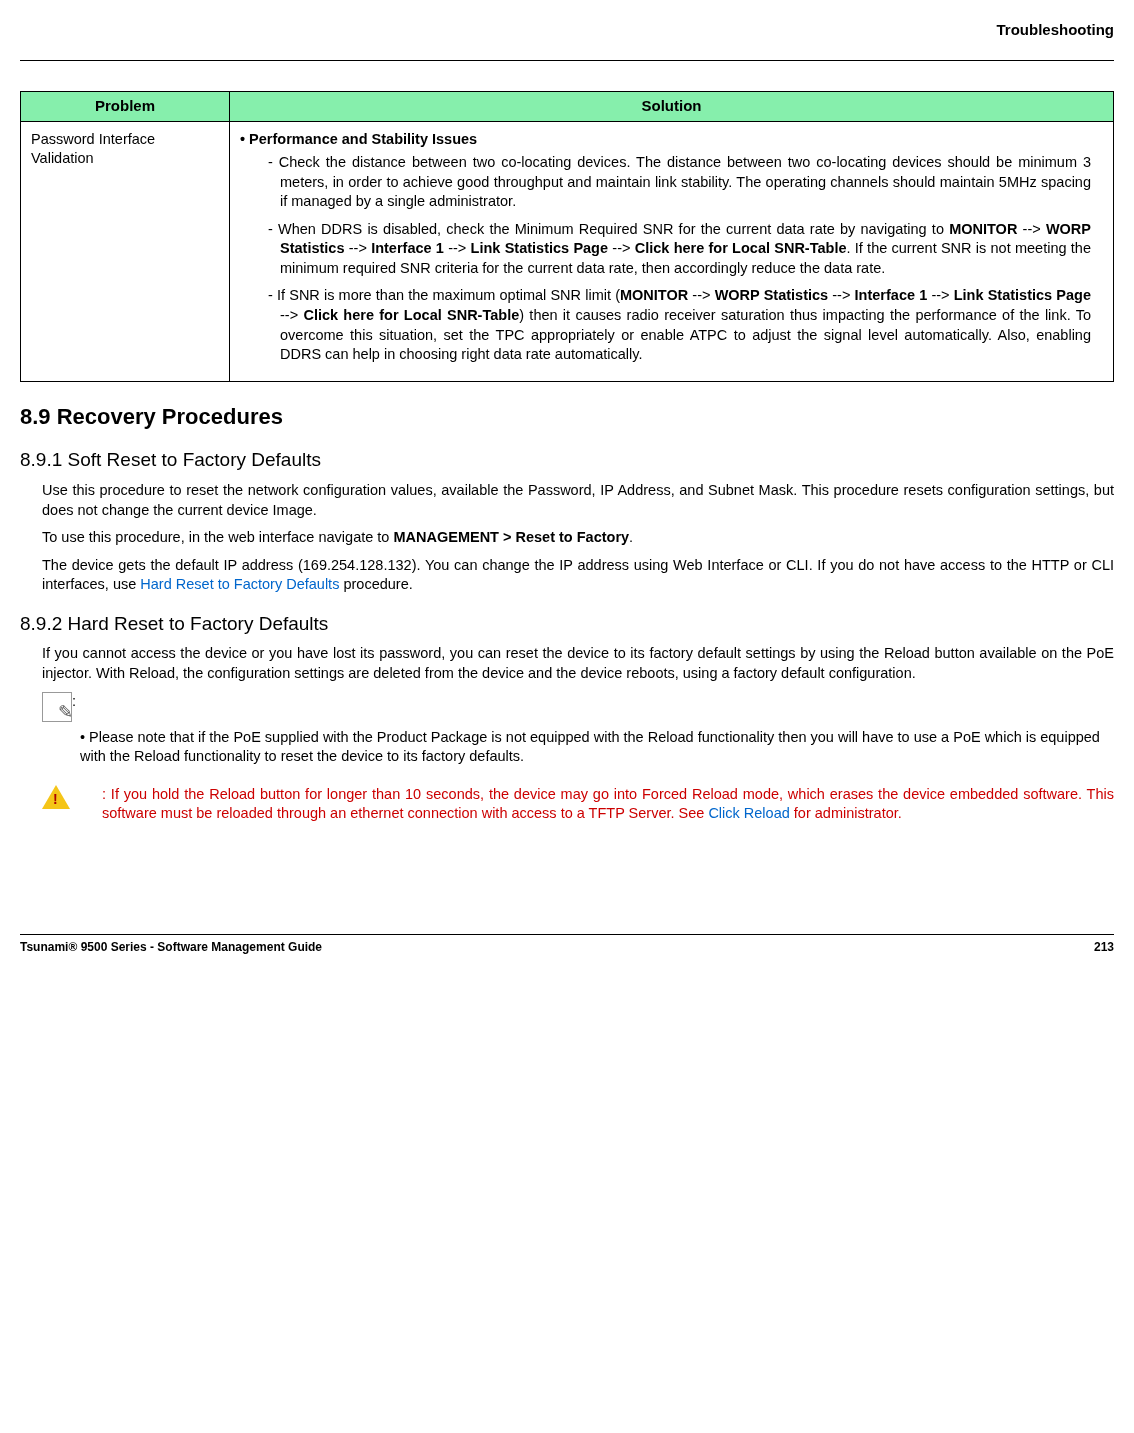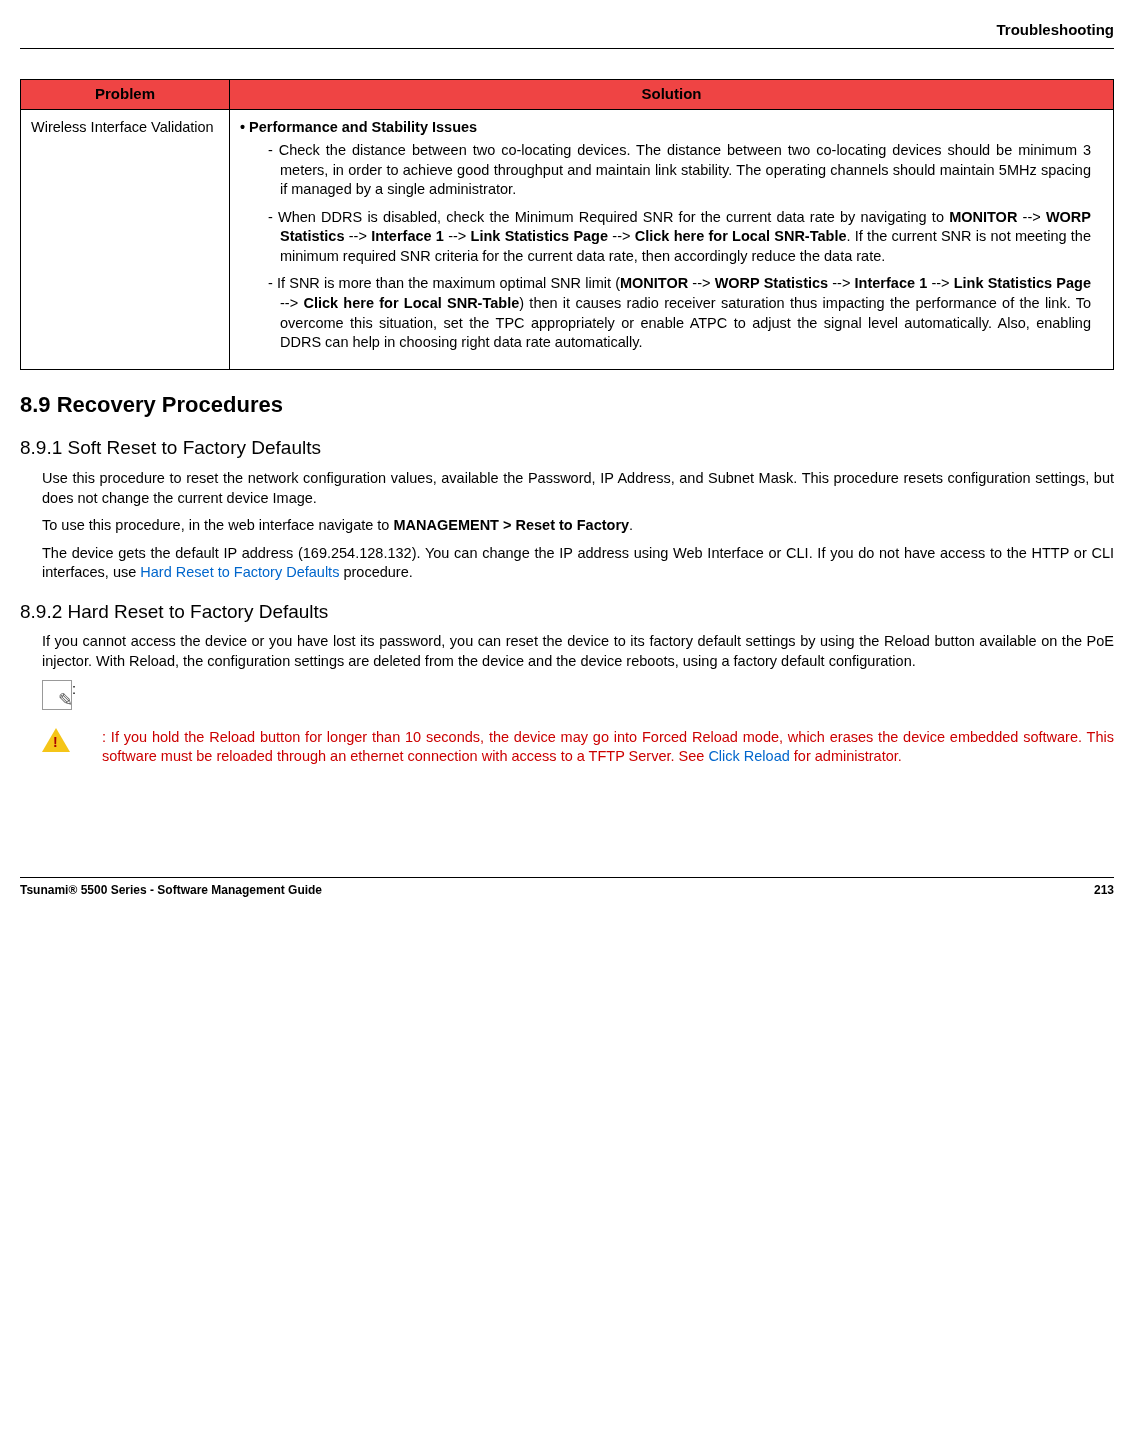--- a/index.html
+++ b/index.html
@@ -8,34 +8,34 @@
       margin: 0;
       padding: 20px 20px 10px 20px;
       color: #000;
       width: 1094px;
       line-height: 1.35;
     }
     .header-title {
       text-align: right;
       font-weight: bold;
       font-size: 15px;
-      margin-bottom: 8px;
+      margin-bottom: 20px;
     }
     .header-rule {
       border: none;
       border-top: 1.5px solid #000;
       margin: 0 0 30px 0;
     }
     table.trouble {
       border-collapse: collapse;
       width: 100%;
       margin: 0 0 20px 0;
     }
     table.trouble th {
-      background: #ef4444;
+      background: #86efac;
       border: 1px solid #000;
       font-weight: bold;
       font-size: 15px;
       padding: 4px;
       text-align: center;
     }
     table.trouble th.problem-h { width: 200px; }
     table.trouble td {
       border: 1px solid #000;
       vertical-align: top;
@@ -130,21 +130,21 @@
 <div class="header-title">Troubleshooting</div>
 <hr class="header-rule">
 
 <table class="trouble">
   <tbody>
       <tr>
     <th class="problem-h">Problem</th>
     <th>Solution</th>
   </tr>
   <tr>
-    <td>Wireless Interface Validation</td>
+    <td>Password Interface Validation</td>
     <td>
       <div class="bullet-head"><b>•  Performance and Stability Issues</b></div>
 
       <div class="sub-item">- Check the distance between two co-locating devices. The distance between two co-locating devices should be minimum 3 meters, in order to achieve good throughput and maintain link stability. The operating channels should maintain 5MHz spacing if managed by a single administrator.</div>
 
       <div class="sub-item">
         <span>- When DDRS is disabled, check the Minimum Required SNR for the current data rate by navigating to </span><b>MONITOR</b><span> --&gt; </span><b>WORP Statistics</b><span> --&gt; </span><b>Interface 1</b><span> --&gt; </span><b>Link Statistics Page</b><span> --&gt; </span><b>Click here for Local SNR-Table</b><span>. If the current SNR is not meeting the minimum required SNR criteria for the current data rate, then accordingly reduce the data rate.</span>
       </div>
 
       <div class="sub-item">
@@ -166,28 +166,29 @@
   <span>The device gets the default IP address (169.254.128.132). You can change the IP address using Web Interface or CLI. If you do not have access to the HTTP or CLI interfaces, use </span><span class="link">Hard Reset to Factory Defaults</span><span> procedure.</span>
 </p>
 
 <h3 class="subsec">8.9.2 Hard Reset to Factory Defaults</h3>
 <p class="para">If you cannot access the device or you have lost its password, you can reset the device to its factory default settings by using the Reload button available on the PoE injector. With Reload, the configuration settings are deleted from the device and the device reboots, using a factory default configuration.</p>
 
 <div>
   <span class="note-icon"></span><span>:</span>
 </div>
 <div class="note-list">
+  <div>• Please note that if the PoE supplied with the Product Package is not equipped with the Reload functionality then you will have to use a PoE which is equipped with the Reload functionality to reset the device to its factory defaults.</div>
 </div>
 
 <div class="warn-row">
   <span class="warn-icon"></span>
   <div class="warn-block">
     <span class="warn-text">
       <span>: If you hold the Reload button for longer than 10 seconds, the device may go into Forced Reload mode, which erases the device embedded software. This software must be reloaded through an ethernet connection with access to a TFTP Server. See </span><span class="link">Click Reload</span><span> for administrator.</span>
     </span>
   </div>
 </div>
 
 <hr class="footer-rule">
 <div class="footer">
-  <span>Tsunami® 5500 Series - Software Management Guide</span>
+  <span>Tsunami® 9500 Series - Software Management Guide</span>
   <span class="footer-right">213</span>
 </div>
 
 </body></html>

